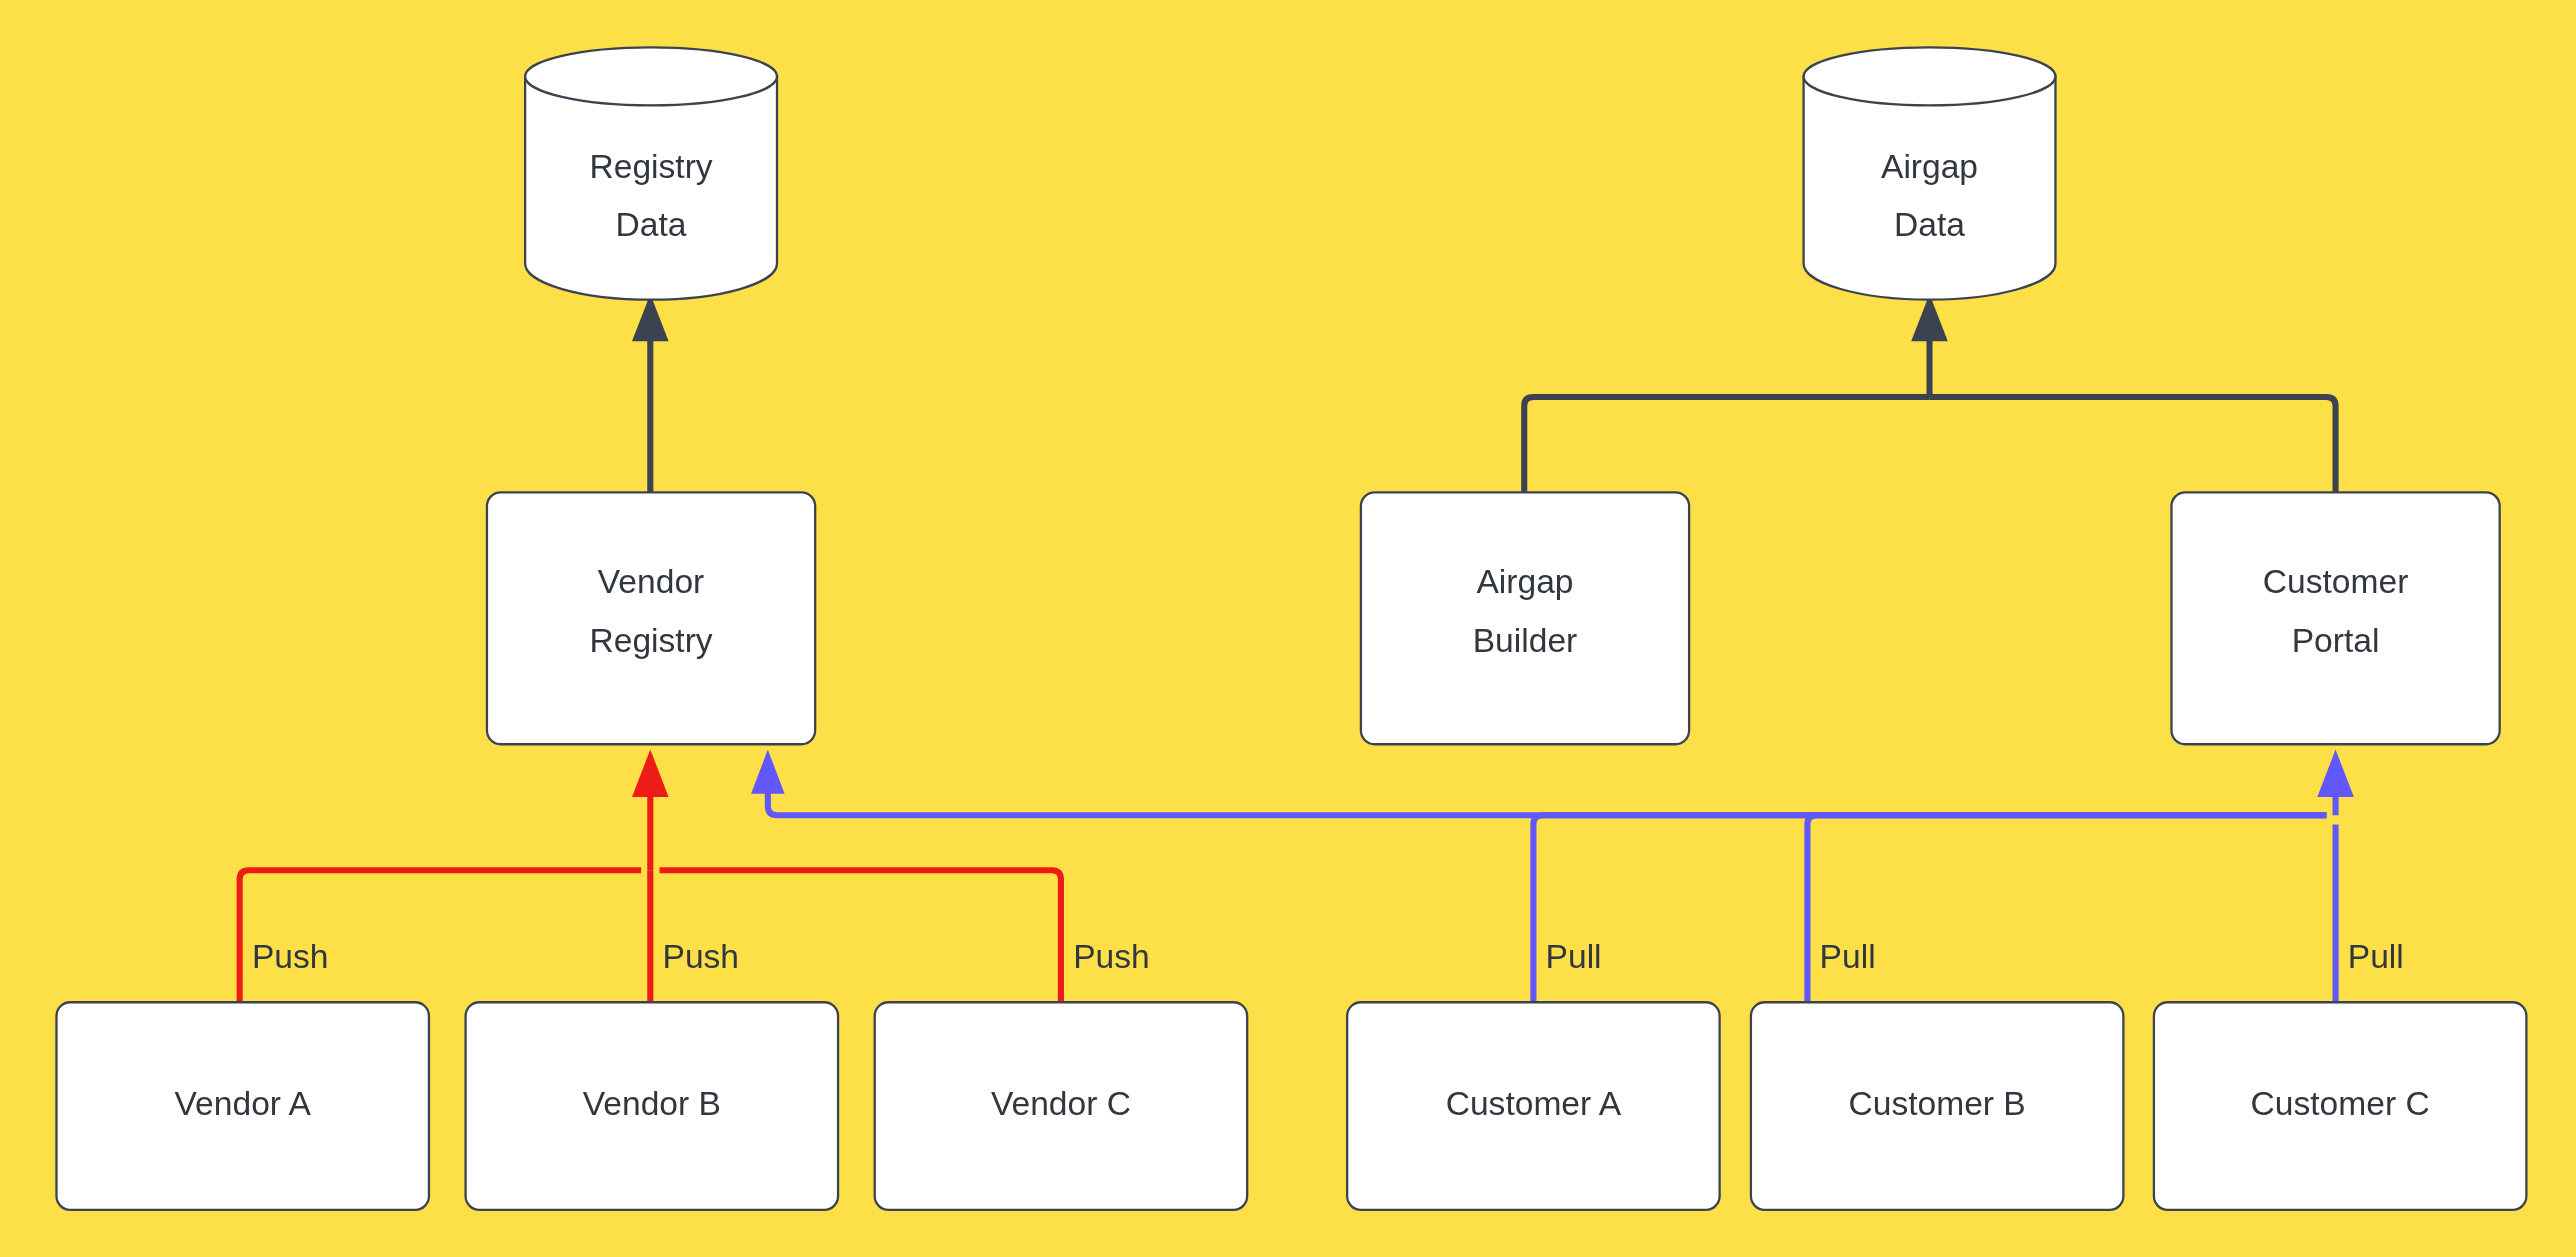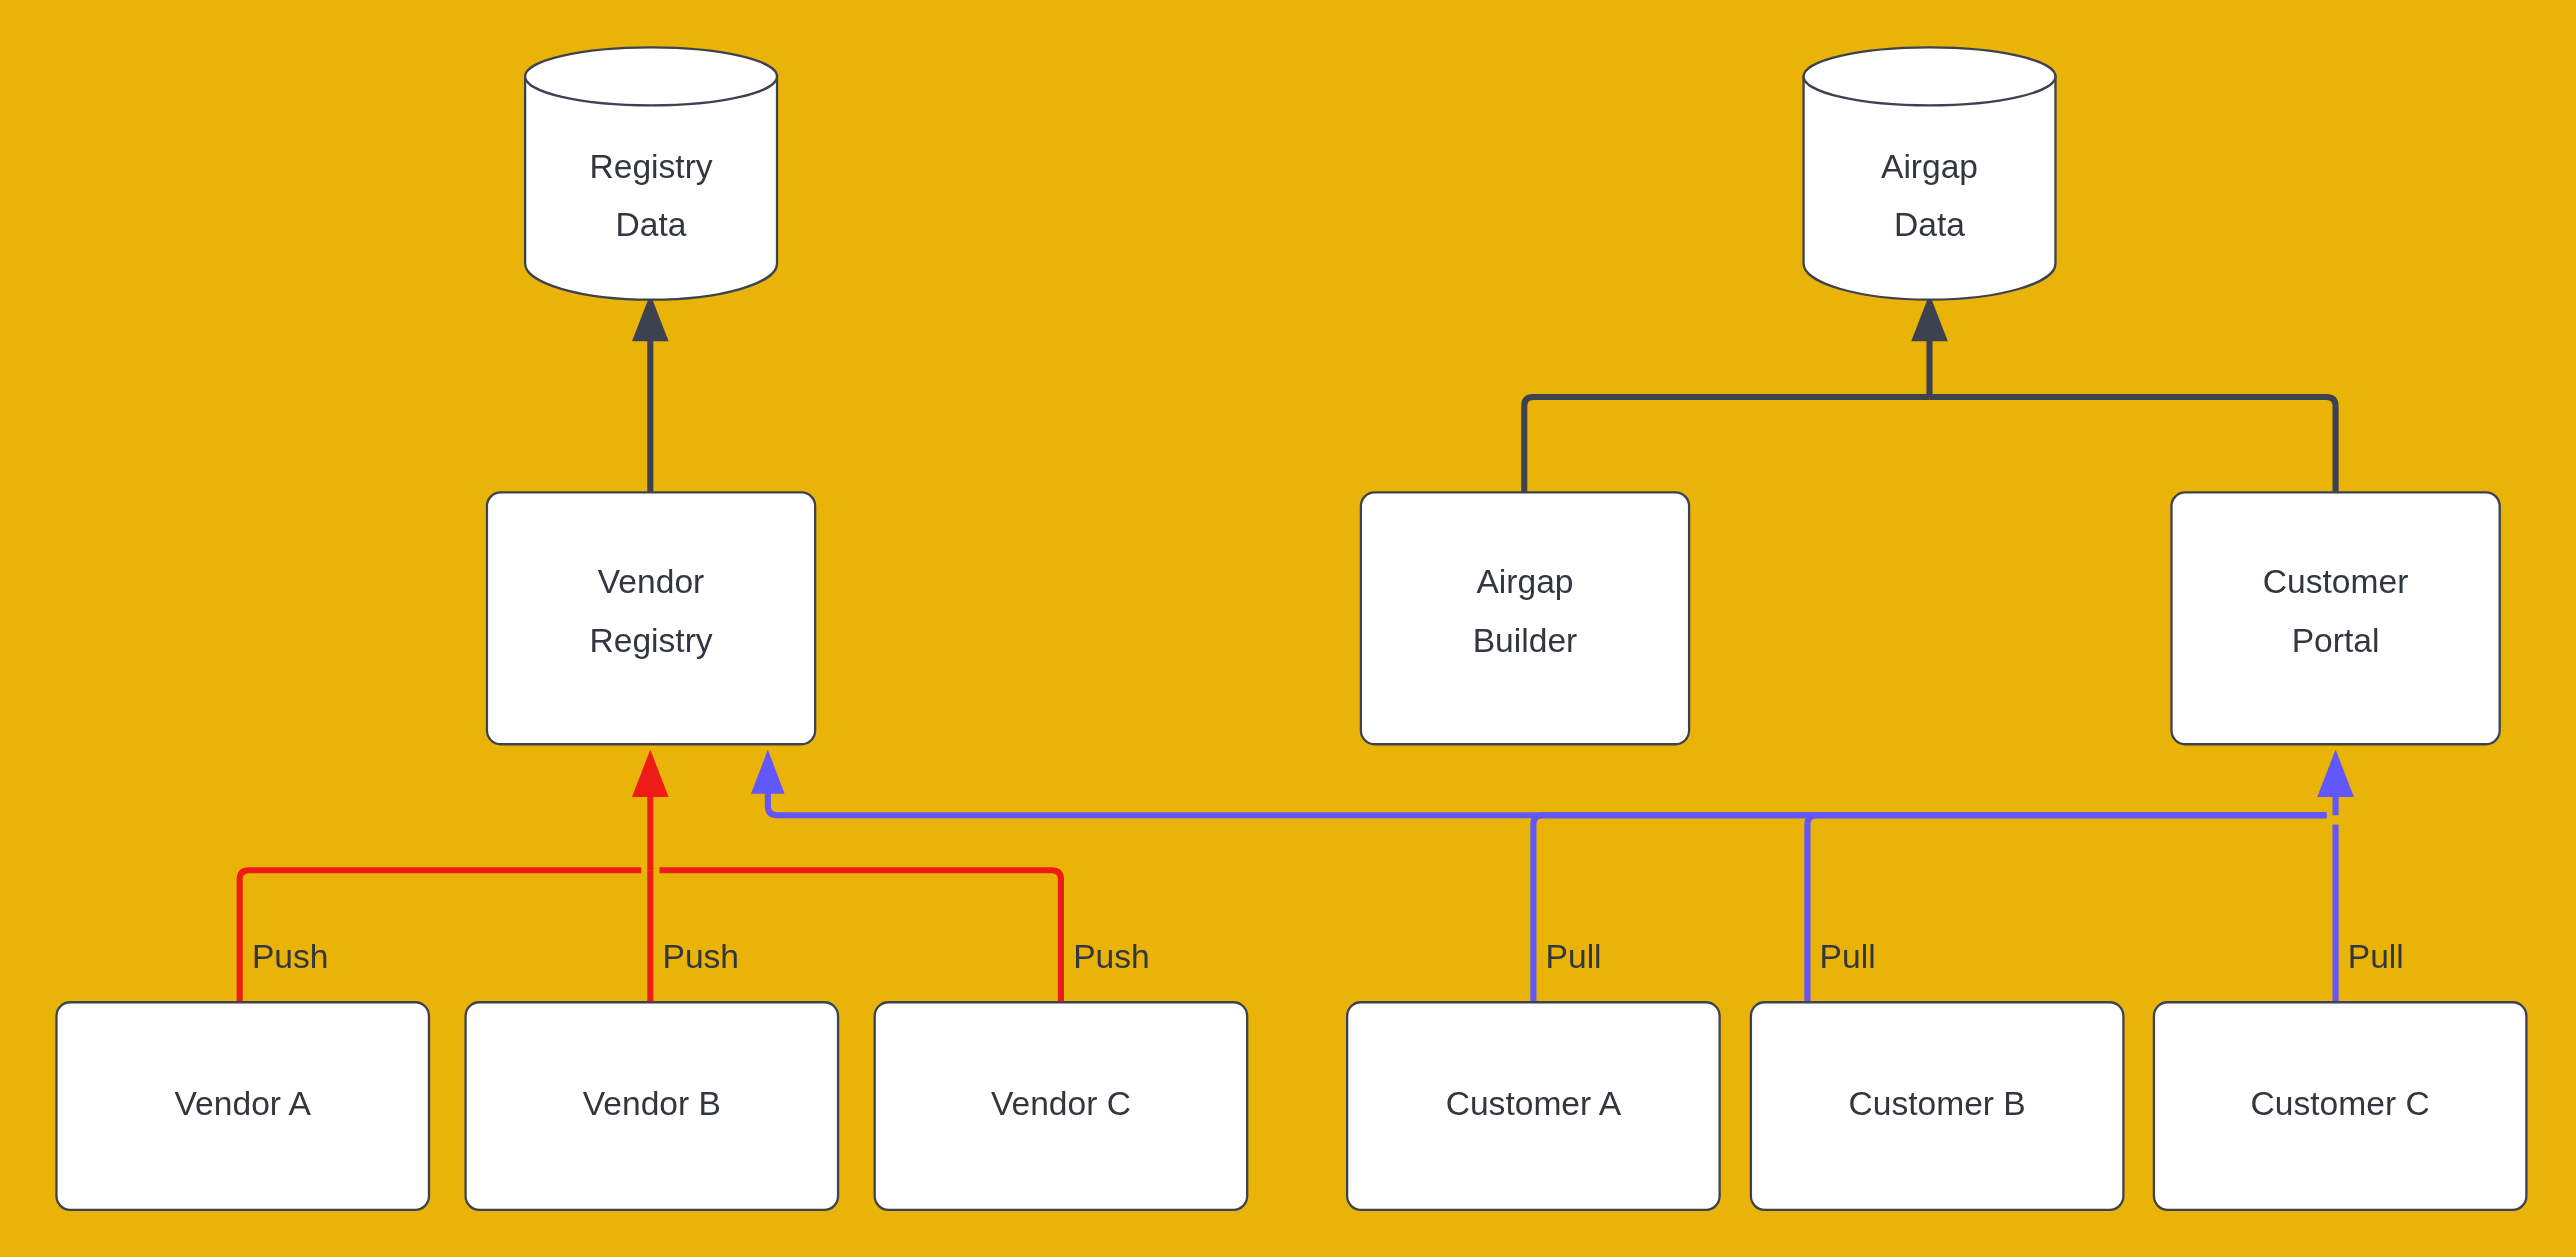--- a/index.html
+++ b/index.html
@@ -8,21 +8,21 @@
     padding: 0;
     background: #ffffff;
   }
   body {
     font-family: "Liberation Sans", "DejaVu Sans", sans-serif;
   }
   #diagram-root {
     position: relative;
     width: 2576px;
     height: 1258px;
-    background: #eab308;
+    background: #fde047;
     overflow: hidden;
   }
   svg.canvas {
     position: absolute;
     top: 0;
     left: 0;
     width: 2576px;
     height: 1258px;
     display: block;
   }

